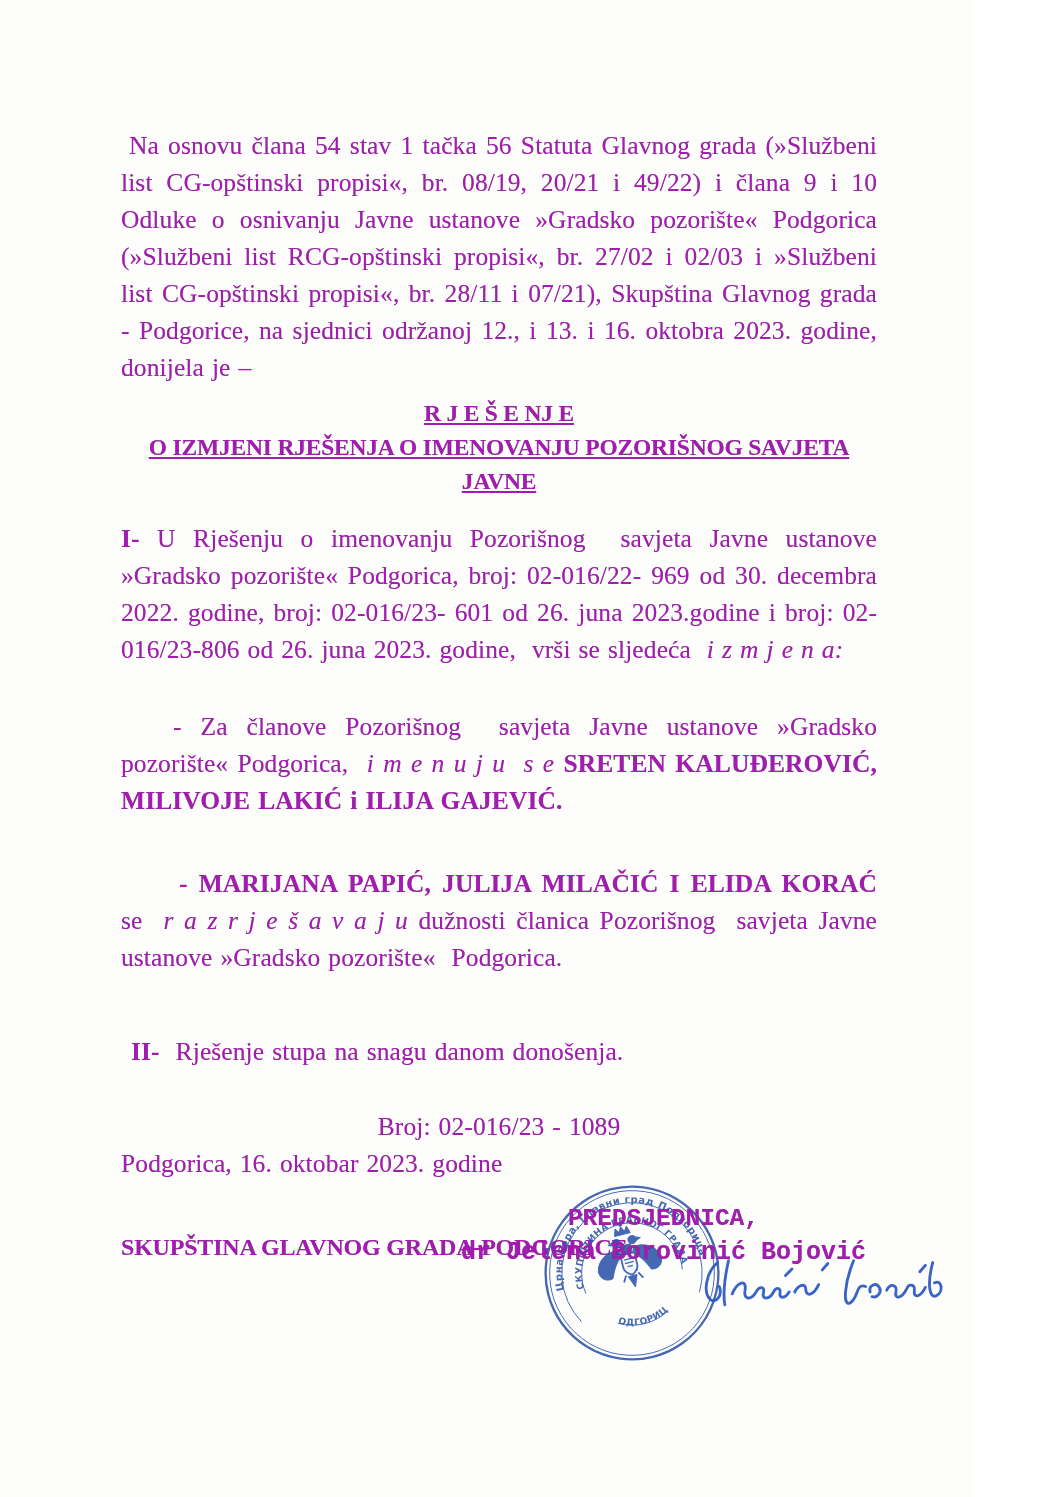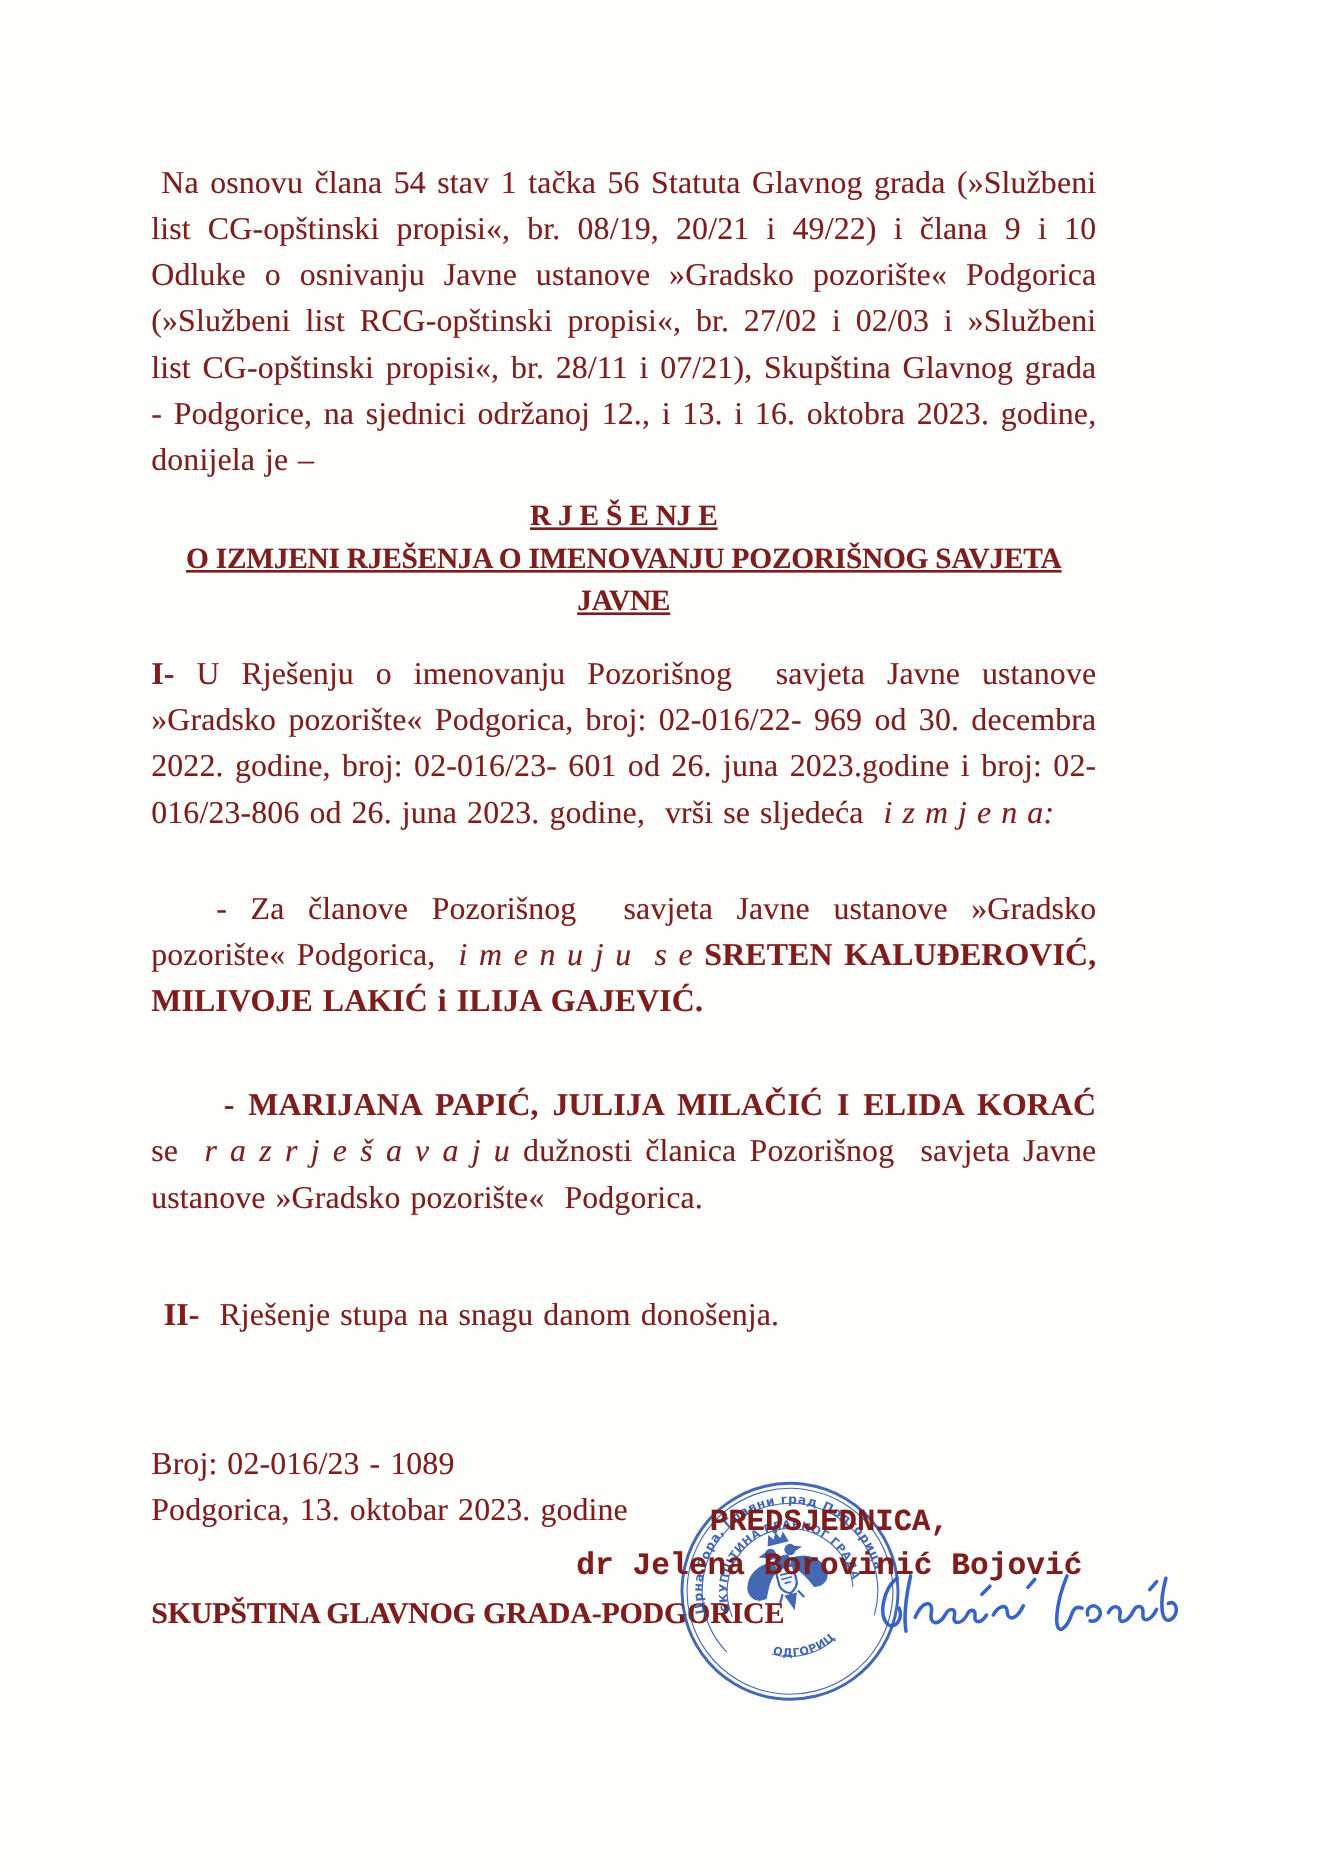--- a/index.html
+++ b/index.html
@@ -3,21 +3,21 @@
 <meta charset="utf-8">
 <title>Document</title>
 <style>
   * { margin:0; padding:0; box-sizing:border-box; }
   html,body { background:#ffffff; }
   .page {
     position:relative;
     width:974px; height:1497px;
     background:#fdfdfc;
     font-family:"Liberation Serif","DejaVu Serif",serif;
-    color:#7f1d1d;
+    color:#a21caf;
     overflow:hidden;
   }
   .content { padding:127px 97px 0 121px; }
   .body {
     font-size:25.5px;
     line-height:37px;
     text-align:justify;
     white-space:pre-wrap;
     word-spacing:1.5px;
     letter-spacing:0.1px;
@@ -33,21 +33,21 @@
     font-size:23.5px;
     line-height:34px;
     letter-spacing:-0.2px;
     text-shadow:0 0 0.6px rgba(30,30,30,0.4);
     text-decoration:underline;
   }
   .item1   { margin-top:22px; }
   .bullet1 { margin-top:46px; text-indent:58px; }
   .bullet2 { margin-top:40px; text-indent:52px; }
   .item2   { margin-top:57px; text-indent:10px; }
-  .refline1{ margin-top:82px; text-align:left; }
+  .refline1{ margin-top:38px; text-align:center; }
   .refline2{ text-align:left; }
   .assembly {
     margin-top:48px;
     font-weight:bold;
     font-size:24px;
     letter-spacing:-0.2px;
     line-height:34px;
     text-shadow:0 0 0.6px rgba(30,30,30,0.4);
   }
   .signatory {
@@ -93,21 +93,21 @@
 
     <p class="body item1"><span class="b">I-</span><span> U Rješenju o imenovanju Pozorišnog  savjeta Javne ustanove »Gradsko pozorište« Podgorica, broj: 02-016/22- 969 od 30. decembra 2022. godine, broj: 02-016/23- 601 od 26. juna 2023.godine i broj: 02-016/23-806 od 26. juna 2023. godine,  vrši se sljedeća  </span><span class="bi">i z m j e n a:</span></p>
 
     <p class="body bullet2"><span>- Za članove Pozorišnog  savjeta Javne ustanove »Gradsko pozorište« Podgorica,  </span><span class="bi">i m e n u j u  s e</span><span class="b"> SRETEN KALUĐEROVIĆ, MILIVOJE LAKIĆ i ILIJA GAJEVIĆ.</span></p>
 
     <p class="body bullet1"><span class="b">- MARIJANA PAPIĆ, JULIJA MILAČIĆ I ELIDA KORAĆ</span><span> se  </span><span class="bi">r a z r j e š a v a j u</span><span> dužnosti članica Pozorišnog  savjeta Javne ustanove »Gradsko pozorište«  Podgorica.</span></p>
 
     <p class="body item2"><span class="b">II-</span><span>  Rješenje stupa na snagu danom donošenja.</span></p>
 
     <p class="body refline1">Broj: 02-016/23 - 1089</p>
-    <p class="body refline2">Podgorica, 13. oktobar 2023. godine</p>
+    <p class="body refline2">Podgorica, 16. oktobar 2023. godine</p>
 
     <div class="assembly">SKUPŠTINA GLAVNOG GRADA-PODGORICE</div>
   </div>
 
   <div class="signatory">
     <div class="role">PREDSJEDNICA,</div>
     <div class="name">dr Jelena Borovinić Bojović</div>
   </div>
 
   <svg class="stamp" viewBox="0 0 200 200" aria-hidden="false">

